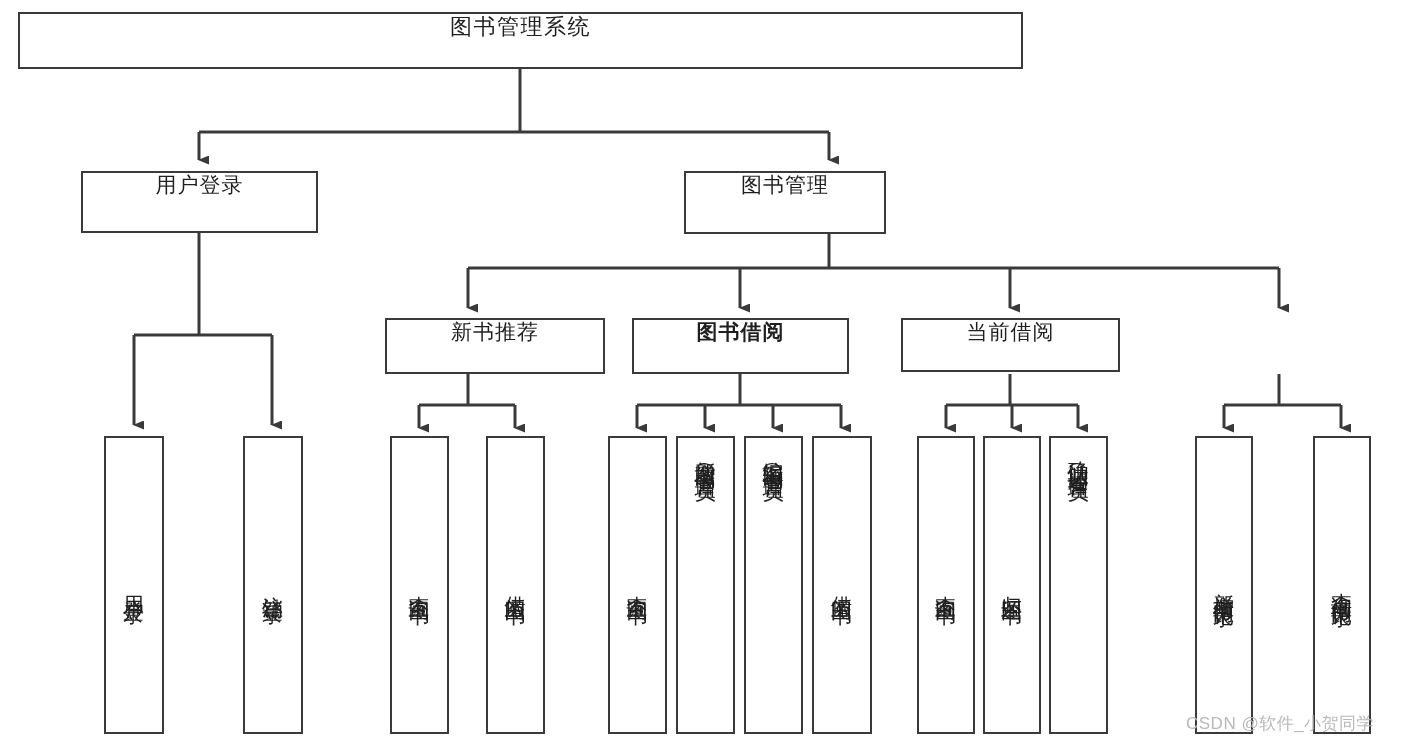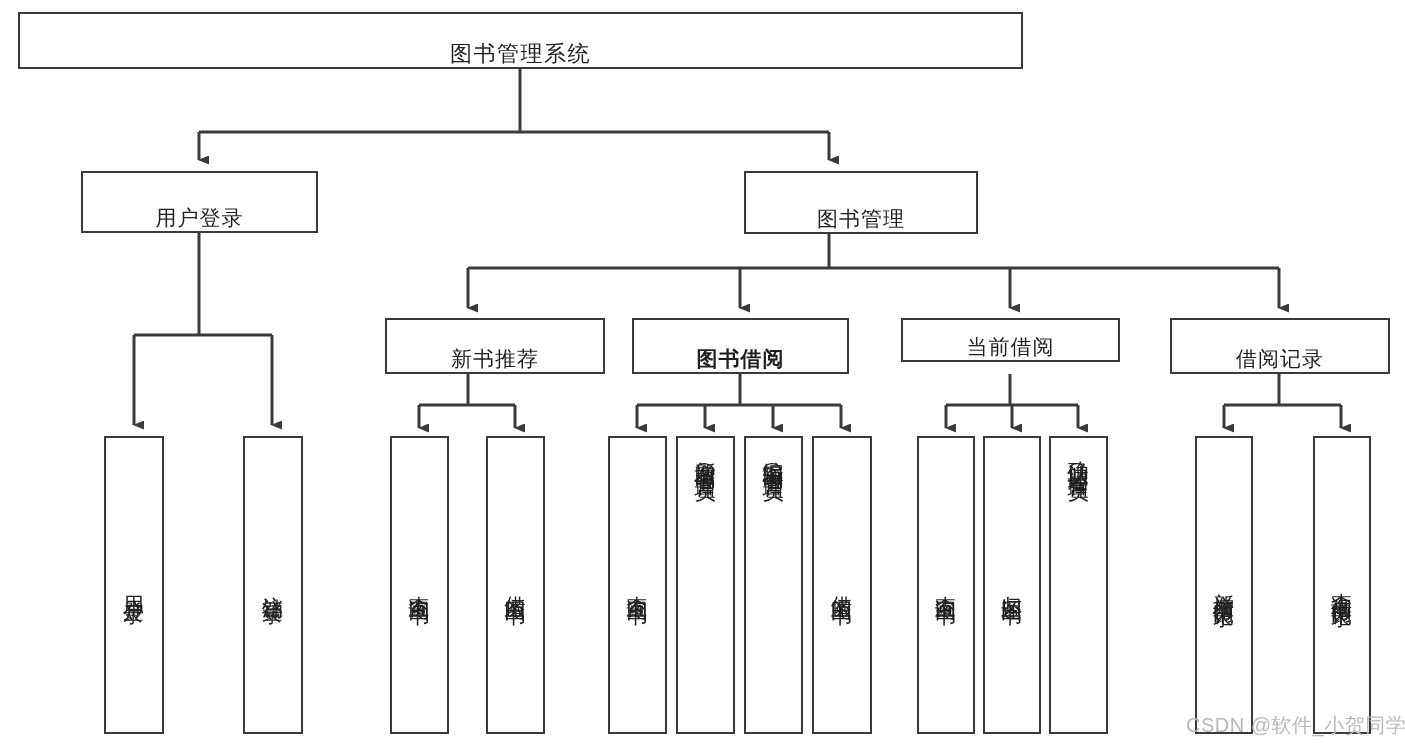--- a/index.html
+++ b/index.html
@@ -24,21 +24,21 @@
     width: 1405px;
     height: 747px;
     pointer-events: none;
   }
   .node {
     position: absolute;
     box-sizing: border-box;
     background: #ffffff;
     border: 2px solid #3a3a3a;
     display: flex;
-    align-items: flex-end;
+    align-items: flex-start;
     justify-content: center;
     color: #1f1f1f;
     z-index: 2;
   }
   .node-label {
     display: block;
     text-align: center;
     line-height: 1.18;
     white-space: nowrap;
   }
@@ -65,21 +65,21 @@
     white-space: nowrap;
     margin: 0 auto;
   }
   .node.vert.middle-anchor {
     align-items: center;
   }
   #watermark {
     position: absolute;
     left: 1186px;
     top: 712px;
-    font-size: 20px;
+    font-size: 17px;
     color: #b9b9b9;
     letter-spacing: 0.5px;
     white-space: nowrap;
     z-index: 3;
   }
 </style>
 </head>
 <body>
 
 <div id="diagram-root">
@@ -134,35 +134,32 @@
     </g>
   </svg>
 
   <div class="node horiz root" style="left:18px; top:12px; width:1005px; height:57px;">
     <span class="node-label">图书管理系统</span>
   </div>
 
   <div class="node horiz" style="left:81px; top:171px; width:237px; height:62px;">
     <span class="node-label">用户登录</span>
   </div>
-  <div class="node horiz" style="left:744px; top:171px; width:234px; height:63px;">
+  <div class="node horiz" style="left:684px; top:171px; width:202px; height:63px;">
     <span class="node-label">图书管理</span>
   </div>
 
   <div class="node horiz" style="left:358px; top:318px; width:220px; height:56px;margin-left:27px;">
     <span class="node-label">新书推荐</span>
   </div>
   <div class="node horiz" style="left:632px; top:318px; width:217px; height:56px;font-weight:bold;">
     <span class="node-label">图书借阅</span>
   </div>
-  <div class="node horiz" style="left:901px; top:318px; width:219px; height:44px;">
+  <div class="node horiz" style="left:901px; top:318px; width:219px; height:54px;">
     <span class="node-label">当前借阅</span>
-  </div>
-  <div class="node horiz" style="left:1170px; top:318px; width:220px; height:56px;">
-    <span class="node-label">借阅记录</span>
   </div>
 
   <div class="node vert middle-anchor" style="left:104px; top:436px; width:60px; height:298px;">
     <span class="node-label">用户登录</span>
   </div>
   <div class="node vert middle-anchor" style="left:243px; top:436px; width:60px; height:298px;">
     <span class="node-label">注销登录</span>
   </div>
 
   <div class="node vert middle-anchor" style="left:390px; top:436px; width:59px; height:298px;">

